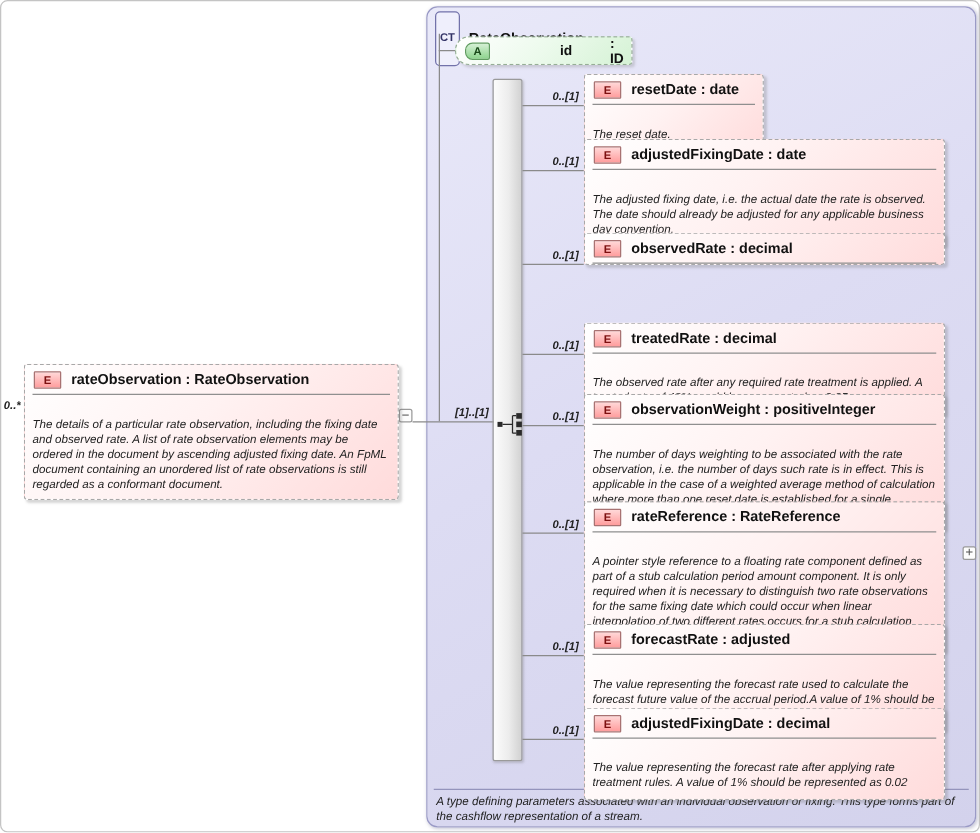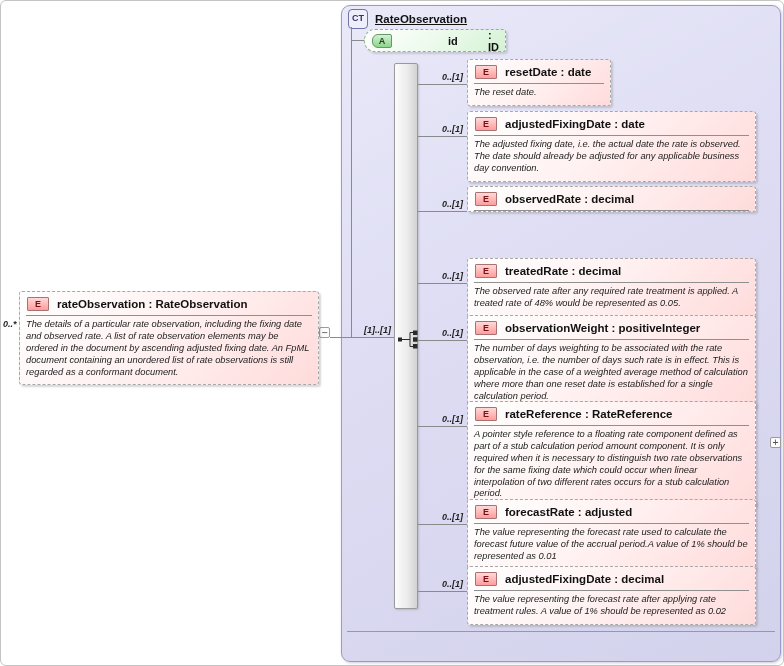--- a/index.html
+++ b/index.html
@@ -4,32 +4,32 @@
 <style>
   html,body{margin:0;padding:0;background:#ffffff;}
   .wrapper{position:relative;width:784px;height:666px;background:#ffffff;border:1px solid #c4c4c4;
     border-radius:6px;box-sizing:border-box;overflow:hidden;font-family:"Liberation Sans",sans-serif;}
 
   .ct-container{position:absolute;left:340px;top:4px;width:440px;height:657px;
     background:linear-gradient(150deg,#e9e9f9 0%,#dddcf3 45%,#d3d2ec 100%);
     border:1px solid #9a9ac6;border-radius:9px;box-shadow:1px 1px 3px rgba(100,100,140,.35);box-sizing:border-box;}
   .ct-header{position:absolute;left:347px;top:8px;display:flex;gap:7px;align-items:center;}
   .ct-badge{border:1px solid #7272aa;background:#efeffc;color:#333366;font-size:9px;font-weight:bold;
-    padding:4px 3px;border-radius:4px;line-height:1.1;}
+    padding:16px 3px;border-radius:4px;line-height:1.1;}
   .ct-title{font-weight:bold;font-size:11.5px;color:#111;text-decoration:underline;}
 
   .ebox{position:absolute;border:1px dashed #a8a8a8;border-radius:3px;
     background:linear-gradient(135deg,#ffffff 0%,#fff2f2 45%,#ffdbdb 100%);
     box-shadow:2px 2px 2px rgba(110,110,110,.28);box-sizing:border-box;}
   .ebox-head{display:flex;align-items:center;gap:8px;margin:0 6px;padding:5px 1px 4px;border-bottom:1px solid #8f8f8f;}
   .badge-e{width:20px;height:12px;flex:0 0 auto;border:1px solid #a87272;
     background:linear-gradient(180deg,#ffd8d8,#ff9d9d);color:#7c1010;font-size:9px;font-weight:bold;
     text-align:center;line-height:12px;border-radius:1px;}
   .ebox-label{font-weight:bold;font-size:11.5px;color:#111;white-space:nowrap;}
-  .ebox-note{margin:3px 6px 6px;font-size:9.3px;font-style:italic;color:#222;line-height:1.28;}
+  .ebox-note{margin:18px 6px 6px;font-size:9.3px;font-style:italic;color:#222;line-height:1.28;}
 
   .attr-box{position:absolute;left:363px;top:28px;width:142px;height:23px;border:1px dashed #96ae96;
     border-radius:11px 3px 3px 11px;background:linear-gradient(135deg,#ffffff 0%,#ecfaec 50%,#d5f2d5 100%);
     box-shadow:2px 2px 2px rgba(110,110,110,.25);display:flex;align-items:center;gap:8px;
     padding:0 6px 0 7px;box-sizing:border-box;}
   .badge-a{width:18px;height:12px;flex:0 0 auto;border:1px solid #5f9c5f;
     background:linear-gradient(180deg,#d4f0d4,#8ed48e);color:#184818;font-weight:bold;font-size:9px;
     text-align:center;line-height:12px;border-radius:6px 2px 2px 6px;}
   .attr-name{font-weight:bold;font-size:11px;width:52px;color:#111;padding-left:48px;}
   .attr-type{font-weight:bold;font-size:11px;color:#111;}
@@ -94,20 +94,21 @@
   <div class="ebox" style="left:18px;top:290px;width:300px;">
     <div class="ebox-head">
       <span class="badge-e">E</span>
       <span class="ebox-label">rateObservation : RateObservation</span>
     </div>
     <div class="ebox-note">The details of a particular rate observation, including the fixing date and observed rate. A list of rate observation elements may be ordered in the document by ascending adjusted fixing date. An FpML document containing an unordered list of rate observations is still regarded as a conformant document.</div>
   </div>
   <div class="card-left">0..*</div>
 
   <div class="footer-sep"></div>
+  <div class="footer-note">A type defining parameters associated with an individual observation or fixing. This type forms part of the cashflow representation of a stream.</div>
 
 <div class="ebox" style="left: 466px; top: 58px; width: 144px;">
     <div class="ebox-head">
       <span class="badge-e">E</span>
       <span class="ebox-label">resetDate : date</span>
     </div>
     <div class="ebox-note">The reset date.</div>
   </div>
     <div class="hline" style="left: 417px; top: 83px; width: 49px;"></div>
     <div class="card" style="left: 414px; top: 71px;">0..[1]</div>

